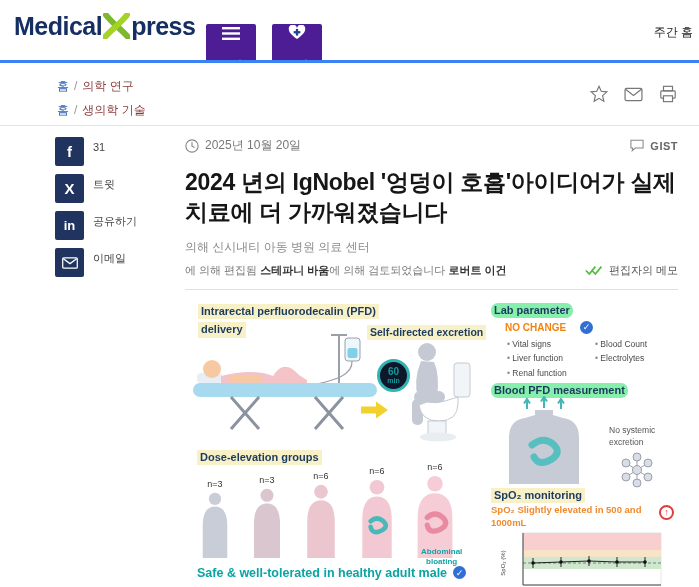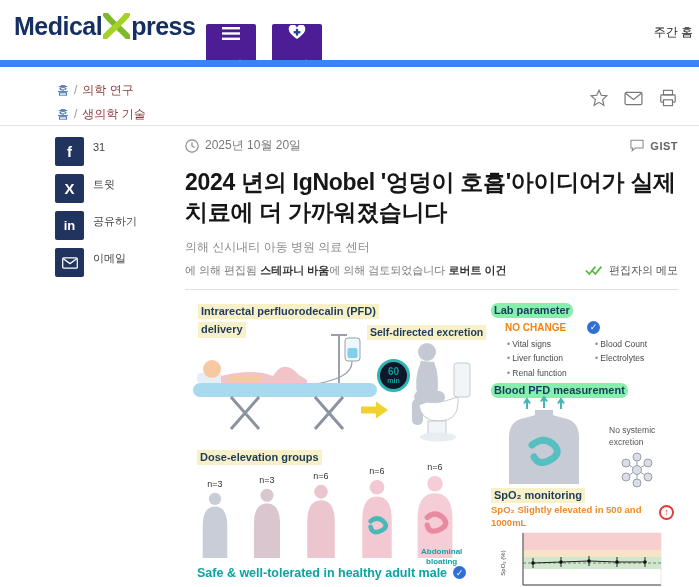--- a/index.html
+++ b/index.html
@@ -12,21 +12,21 @@
   .logo { position:absolute; left:14px; top:13px; display:flex; align-items:flex-end; text-decoration:none; cursor:pointer; }
   .logo-txt { font-size:25px; font-weight:bold; color:#152f63; letter-spacing:-0.5px; line-height:1; }
   .logo-x { width:27px; height:26px; margin:0 1px; }
   .nav-btn { position:absolute; top:24px; width:50px; height:47px; background:#4c1d95; display:flex; flex-direction:column; align-items:center; justify-content:center; gap:15px; cursor:pointer; border-radius:2px; }
   .nav-btn .nav-lbl { color:#fff; font-size:11px; line-height:1; }
   #nav-topics { left:206px; }
   #nav-conditions { left:272px; }
   .top-right { position:absolute; right:6px; top:24px; font-size:12px; color:#222; text-decoration:none; cursor:pointer; white-space:nowrap; }
 
   
-  .bc-bar { position:absolute; top:60px; left:0; width:699px; height:66px; border-top:7px solid #3b82f6; border-bottom:1px solid #e3e3e3; background:#fff; }
+  .bc-bar { position:absolute; top:60px; left:0; width:699px; height:66px; border-top:3px solid #3b82f6; border-bottom:1px solid #e3e3e3; background:#fff; }
   .bc-rows { position:absolute; left:57px; top:15px; }
   .bc-row { font-size:12px; margin-bottom:7px; white-space:nowrap; }
   .bc-home { color:#2a62ad; text-decoration:none; cursor:pointer; }
   .bc-sep { color:#999; margin:0 5px; }
   .bc-cat { color:#8b3a3a; text-decoration:none; cursor:pointer; }
   .bc-icons { position:absolute; right:22px; top:22px; display:flex; gap:16px; align-items:center; }
   .bc-icons svg { cursor:pointer; }
 
   
   .share { position:absolute; left:55px; top:137px; width:125px; }
@@ -46,21 +46,21 @@
   .credits .nm { font-weight:bold; color:#333; }
   .ed-note { display:flex; align-items:center; gap:5px; color:#555; cursor:pointer; }
   .divider { border-top:1px solid #e0e0e0; margin-top:11px; }
 
   
   .figure { position:relative; width:493px; height:300px; margin-top:9px; background:#fff; cursor:pointer; }
   .fg { position:absolute; }
   .hl { display:inline-block; padding:1px 3px; font-weight:bold; color:#1c3a5e; font-size:11px; line-height:1.25; }
   .hl-y { background:#f8f1c8; }
   .hl-b { background:#86efac;border-radius:7px; }
-  .no-change { font-size:10px; font-weight:bold; color:#f5820f; display:flex; align-items:center; gap:21px;justify-content:flex-end; }
+  .no-change { font-size:10px; font-weight:bold; color:#f5820f; display:flex; align-items:center; gap:14px;justify-content:flex-end; }
   .chk { width:13px; height:13px; border-radius:50%; background:#2f6fd6; color:#fff; font-size:9px; display:inline-flex; align-items:center; justify-content:center; flex:none; }
   .bullets { font-size:8.5px; color:#4a4a4a; line-height:1.7; }
   .bullets div::before { content:"• "; color:#888; }
   .small-note { font-size:8.5px; color:#555; line-height:1.4; }
   .timer { width:33px; height:33px; border-radius:50%; border:3px solid #2fb3b3; background:#0f172a; display:flex; flex-direction:column; align-items:center; justify-content:center; color:#149a9a; font-weight:bold; }
   .timer .t1 { font-size:10px; line-height:1; }
   .timer .t2 { font-size:7px; line-height:1; }
   .dose-row { display:flex; align-items:flex-end; gap:7px; }
   .dose-col { display:flex; flex-direction:column; align-items:center; justify-content:space-between; }
   .dose-n { font-size:9px; color:#333; margin-bottom:3px; }

